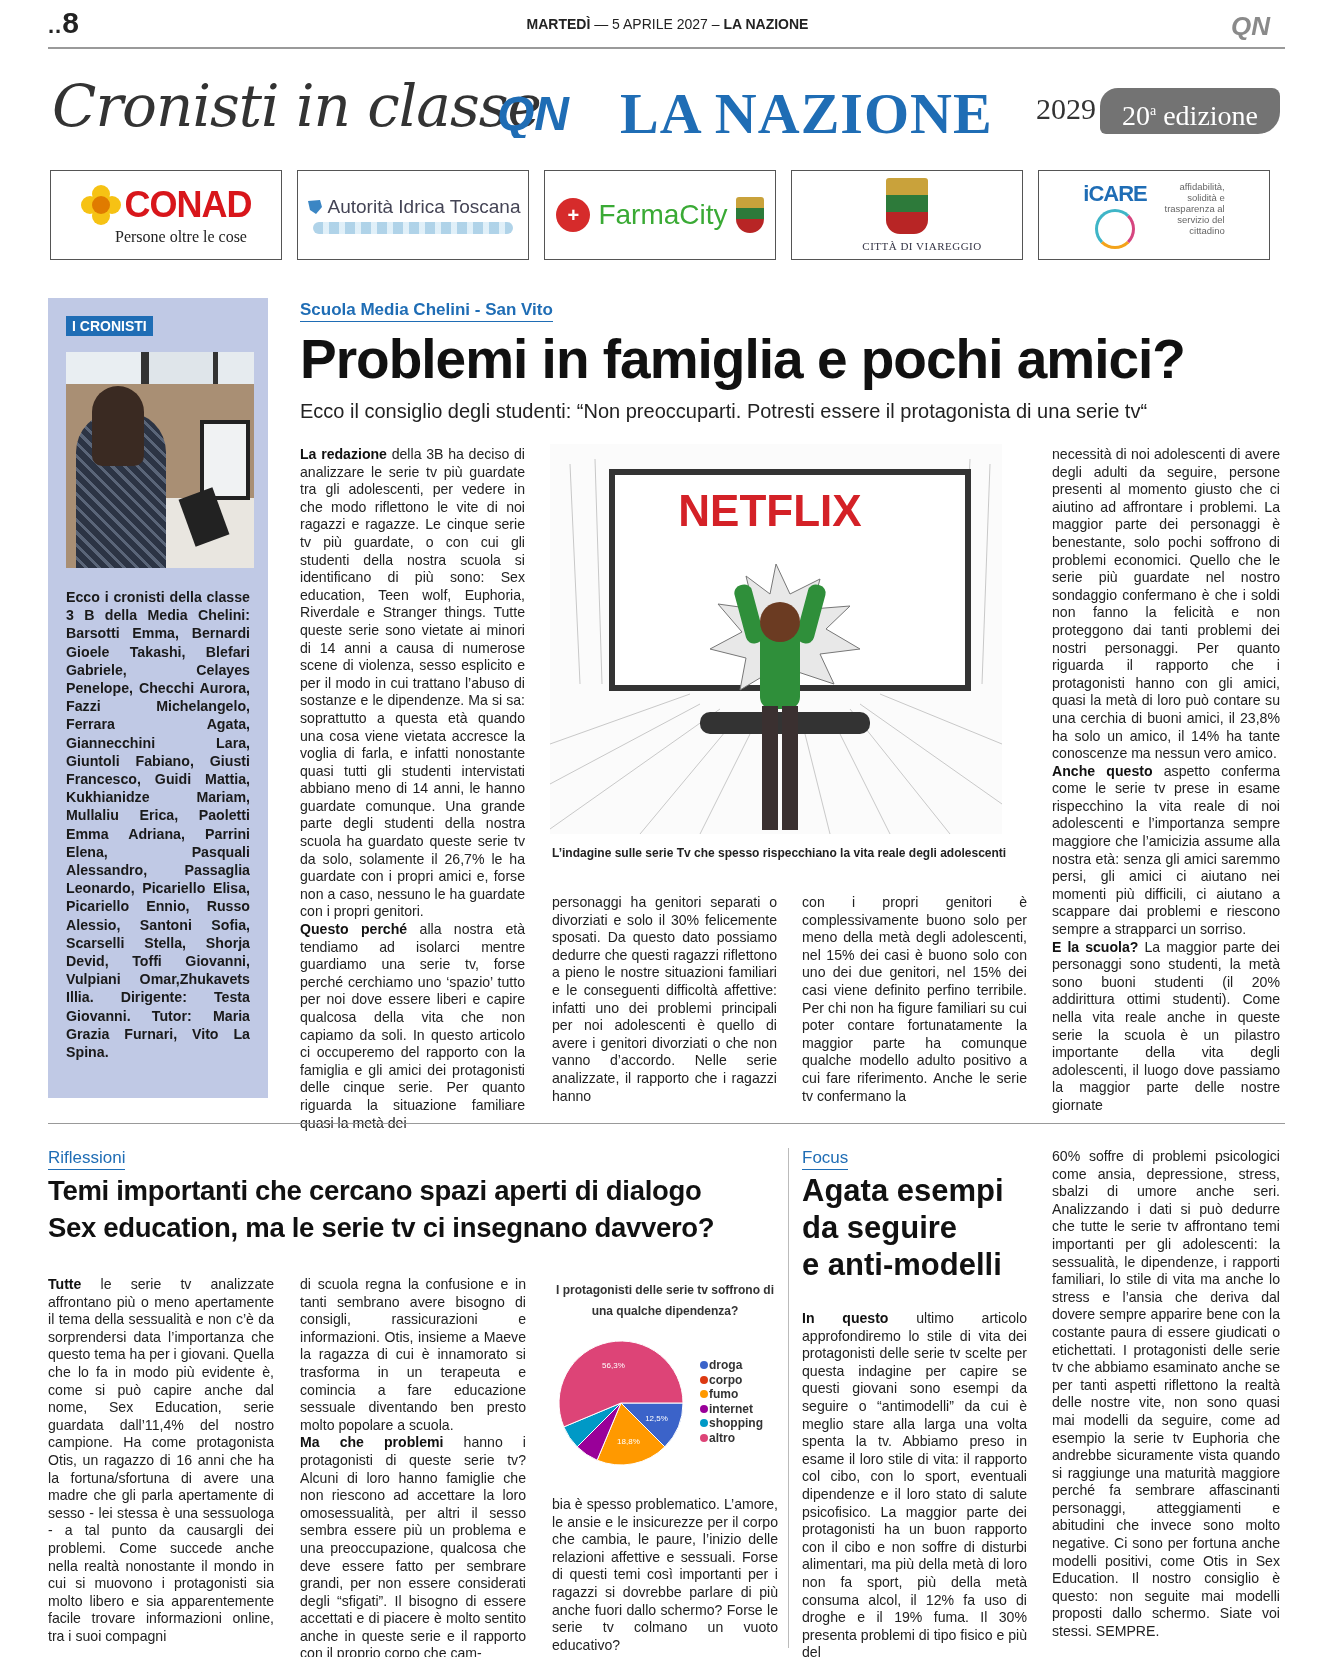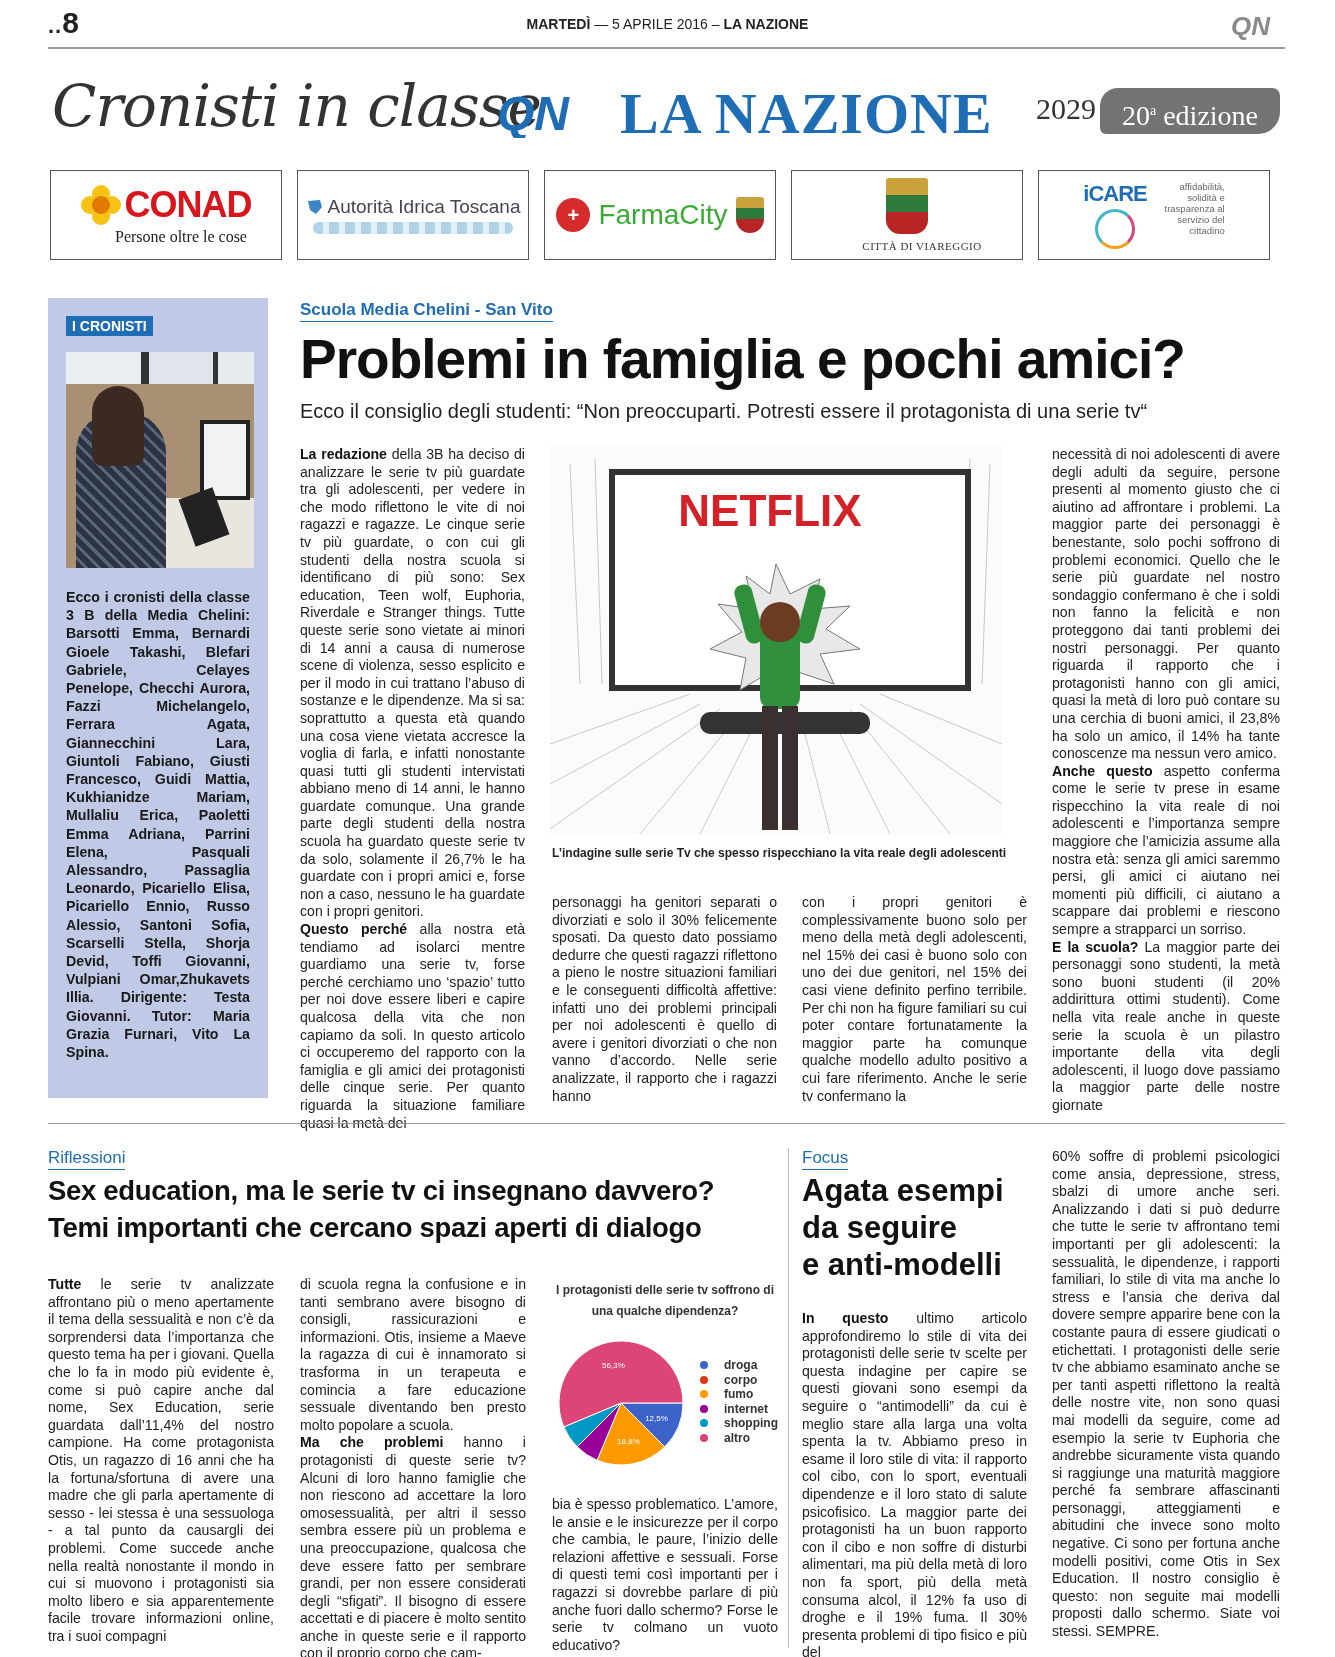--- a/index.html
+++ b/index.html
@@ -80,38 +80,38 @@
 
   
   .low-kicker { left: 48px; top: 1148px; font-weight: normal; }
   .low-headline { left: 48px; top: 1172px; font-size: 27.5px; font-weight: bold; line-height: 37px; color: #111; letter-spacing: -0.3px; }
   .l1 { left: 48px; top: 1276px; width: 226px; }
   .l2 { left: 300px; top: 1276px; width: 226px; }
   .chart-box { left: 550px; top: 1280px; width: 230px; height: 190px; }
   .chart-title { font-size: 12px; font-weight: bold; color: #333; text-align: center; line-height: 21px; }
   .pie { position: absolute; left: 6px; top: 58px; width: 130px; height: 130px; }
   .legend { position: absolute; left: 150px; top: 78px; font-size: 12px; font-weight: bold; color: #333; line-height: 14.5px; }
-  .legend-item { display: flex; align-items: center; gap: 16px; }
+  .legend-item { display: flex; align-items: center; gap: 1px; }
   .legend-dot { width: 8px; height: 8px; border-radius: 50%; display: inline-block; }
   .l3 { left: 552px; top: 1496px; width: 226px; }
 
   
   .focus-kicker { left: 802px; top: 1148px; font-weight: normal; }
   .focus-headline { left: 802px; top: 1172px; font-size: 31px; font-weight: bold; line-height: 37px; color: #111; }
   .f1 { left: 802px; top: 1310px; width: 225px; }
   .f2 { left: 1052px; top: 1148px; width: 228px; }
 </style>
 </head>
 <body>
 
 <div class="abs page-num"><span class="dots">..</span><span>8</span></div>
 <div class="abs dateline">
   <b>MARTEDÌ</b>
   <span>—</span>
-  <span>5 APRILE 2016</span>
+  <span>5 APRILE 2027</span>
   <span>–</span>
   <b>LA NAZIONE</b>
 </div>
 <svg class="abs qn-mini" viewBox="0 0 54 28">
   <text x="0" y="23" font-family="Liberation Sans, sans-serif" font-weight="bold" font-size="26" fill="#8a8a8a" font-style="italic">QN</text>
 </svg>
 <div class="abs top-rule"></div>
 
 <div class="abs masthead-script">Cronisti in classe</div>
 <svg class="abs qn-big" viewBox="0 0 106 50">
@@ -216,22 +216,22 @@
 
 <div class="abs col c2">personaggi ha genitori separati o divorziati e solo il 30% felicemente sposati. Da questo dato possiamo dedurre che questi ragazzi riflettono a pieno le nostre situazioni familiari e le conseguenti difficoltà affettive: infatti uno dei problemi principali per noi adolescenti è quello di avere i genitori divorziati o che non vanno d’accordo. Nelle serie analizzate, il rapporto che i ragazzi hanno</div>
 <div class="abs col c3">con i propri genitori è complessivamente buono solo per meno della metà degli adolescenti, nel 15% dei casi è buono solo con uno dei due genitori, nel 15% dei casi viene definito perfino terribile. Per chi non ha figure familiari su cui poter contare fortunatamente la maggior parte ha comunque qualche modello adulto positivo a cui fare riferimento. Anche le serie tv confermano la</div>
 <div class="abs col c4"><span>necessità di noi adolescenti di avere degli adulti da seguire, persone presenti al momento giusto che ci aiutino ad affrontare i problemi. La maggior parte dei personaggi è benestante, solo pochi soffrono di problemi economici. Quello che le serie più guardate nel nostro sondaggio confermano è che i soldi non fanno la felicità e non proteggono dai tanti problemi dei nostri personaggi. Per quanto riguarda il rapporto che i protagonisti hanno con gli amici, quasi la metà di loro può contare su una cerchia di buoni amici, il 23,8% ha solo un amico, il 14% ha tante conoscenze ma nessun vero amico.</span><br><b>Anche questo</b><span> aspetto conferma come le serie tv prese in esame rispecchino la vita reale di noi adolescenti e l’importanza sempre maggiore che l’amicizia assume alla nostra età: senza gli amici saremmo persi, gli amici ci aiutano nei momenti più difficili, ci aiutano a scappare dai problemi e riescono sempre a strapparci un sorriso.</span><br><b>E la scuola?</b><span> La maggior parte dei personaggi sono studenti, la metà sono buoni studenti (il 20% addirittura ottimi studenti). Come nella vita reale anche in queste serie la scuola è un pilastro importante della vita degli adolescenti, il luogo dove passiamo la maggior parte delle nostre giornate</span></div>
 
 <div class="abs mid-rule"></div>
 <div class="abs vrule"></div>
 
 <div class="abs kicker low-kicker">Riflessioni</div>
 <div class="abs low-headline">
+    <div>Temi importanti che cercano spazi aperti di dialogo</div>
     <div>Sex education, ma le serie tv ci insegnano davvero?</div>
-    <div>Temi importanti che cercano spazi aperti di dialogo</div>
   </div>
 <div class="abs col l1"><b>Tutte</b><span> le serie tv analizzate affrontano più o meno apertamente il tema della sessualità e non c’è da sorprendersi data l’importanza che questo tema ha per i giovani. Quella che lo fa in modo più evidente è, come si può capire anche dal nome, Sex Education, serie guardata dall’11,4% del nostro campione. Ha come protagonista Otis, un ragazzo di 16 anni che ha la fortuna/sfortuna di avere una madre che gli parla apertamente di sesso - lei stessa è una sessuologa - a tal punto da causargli dei problemi. Come succede anche nella realtà nonostante il mondo in cui si muovono i protagonisti sia molto libero e sia apparentemente facile trovare informazioni online, tra i suoi compagni</span></div>
 <div class="abs col l2"><span>di scuola regna la confusione e in tanti sembrano avere bisogno di consigli, rassicurazioni e informazioni. Otis, insieme a Maeve la ragazza di cui è innamorato si trasforma in un terapeuta e comincia a fare educazione sessuale diventando ben presto molto popolare a scuola.</span><br><b>Ma che problemi</b><span> hanno i protagonisti di queste serie tv? Alcuni di loro hanno famiglie che non riescono ad accettare la loro omosessualità, per altri il sesso sembra essere più un problema e una preoccupazione, qualcosa che deve essere fatto per sembrare grandi, per non essere considerati degli “sfigati”. Il bisogno di essere accettati e di piacere è molto sentito anche in queste serie e il rapporto con il proprio corpo che cam-</span></div>
 
 <div class="abs chart-box">
   <div class="chart-title">I protagonisti delle serie tv soffrono di una qualche dipendenza?</div>
   <svg class="pie" id="pie" viewBox="-65 -65 130 130">
       <path d="M0 0 L62 0 A62 62 0 0 1 43.84062043356595 43.840620433565945 Z" fill="#3b63c9" stroke="#fff" stroke-width="1"></path>
       <text x="35.5" y="17.7" text-anchor="middle" font-size="8" fill="#fff" font-family="Liberation Sans, sans-serif">12,5%</text>
       <path d="M0 0 L43.84062043356595 43.840620433565945 A62 62 0 0 1 -23.90620752119858 57.20570987194712 Z" fill="#ff9900" stroke="#fff" stroke-width="1"></path>

